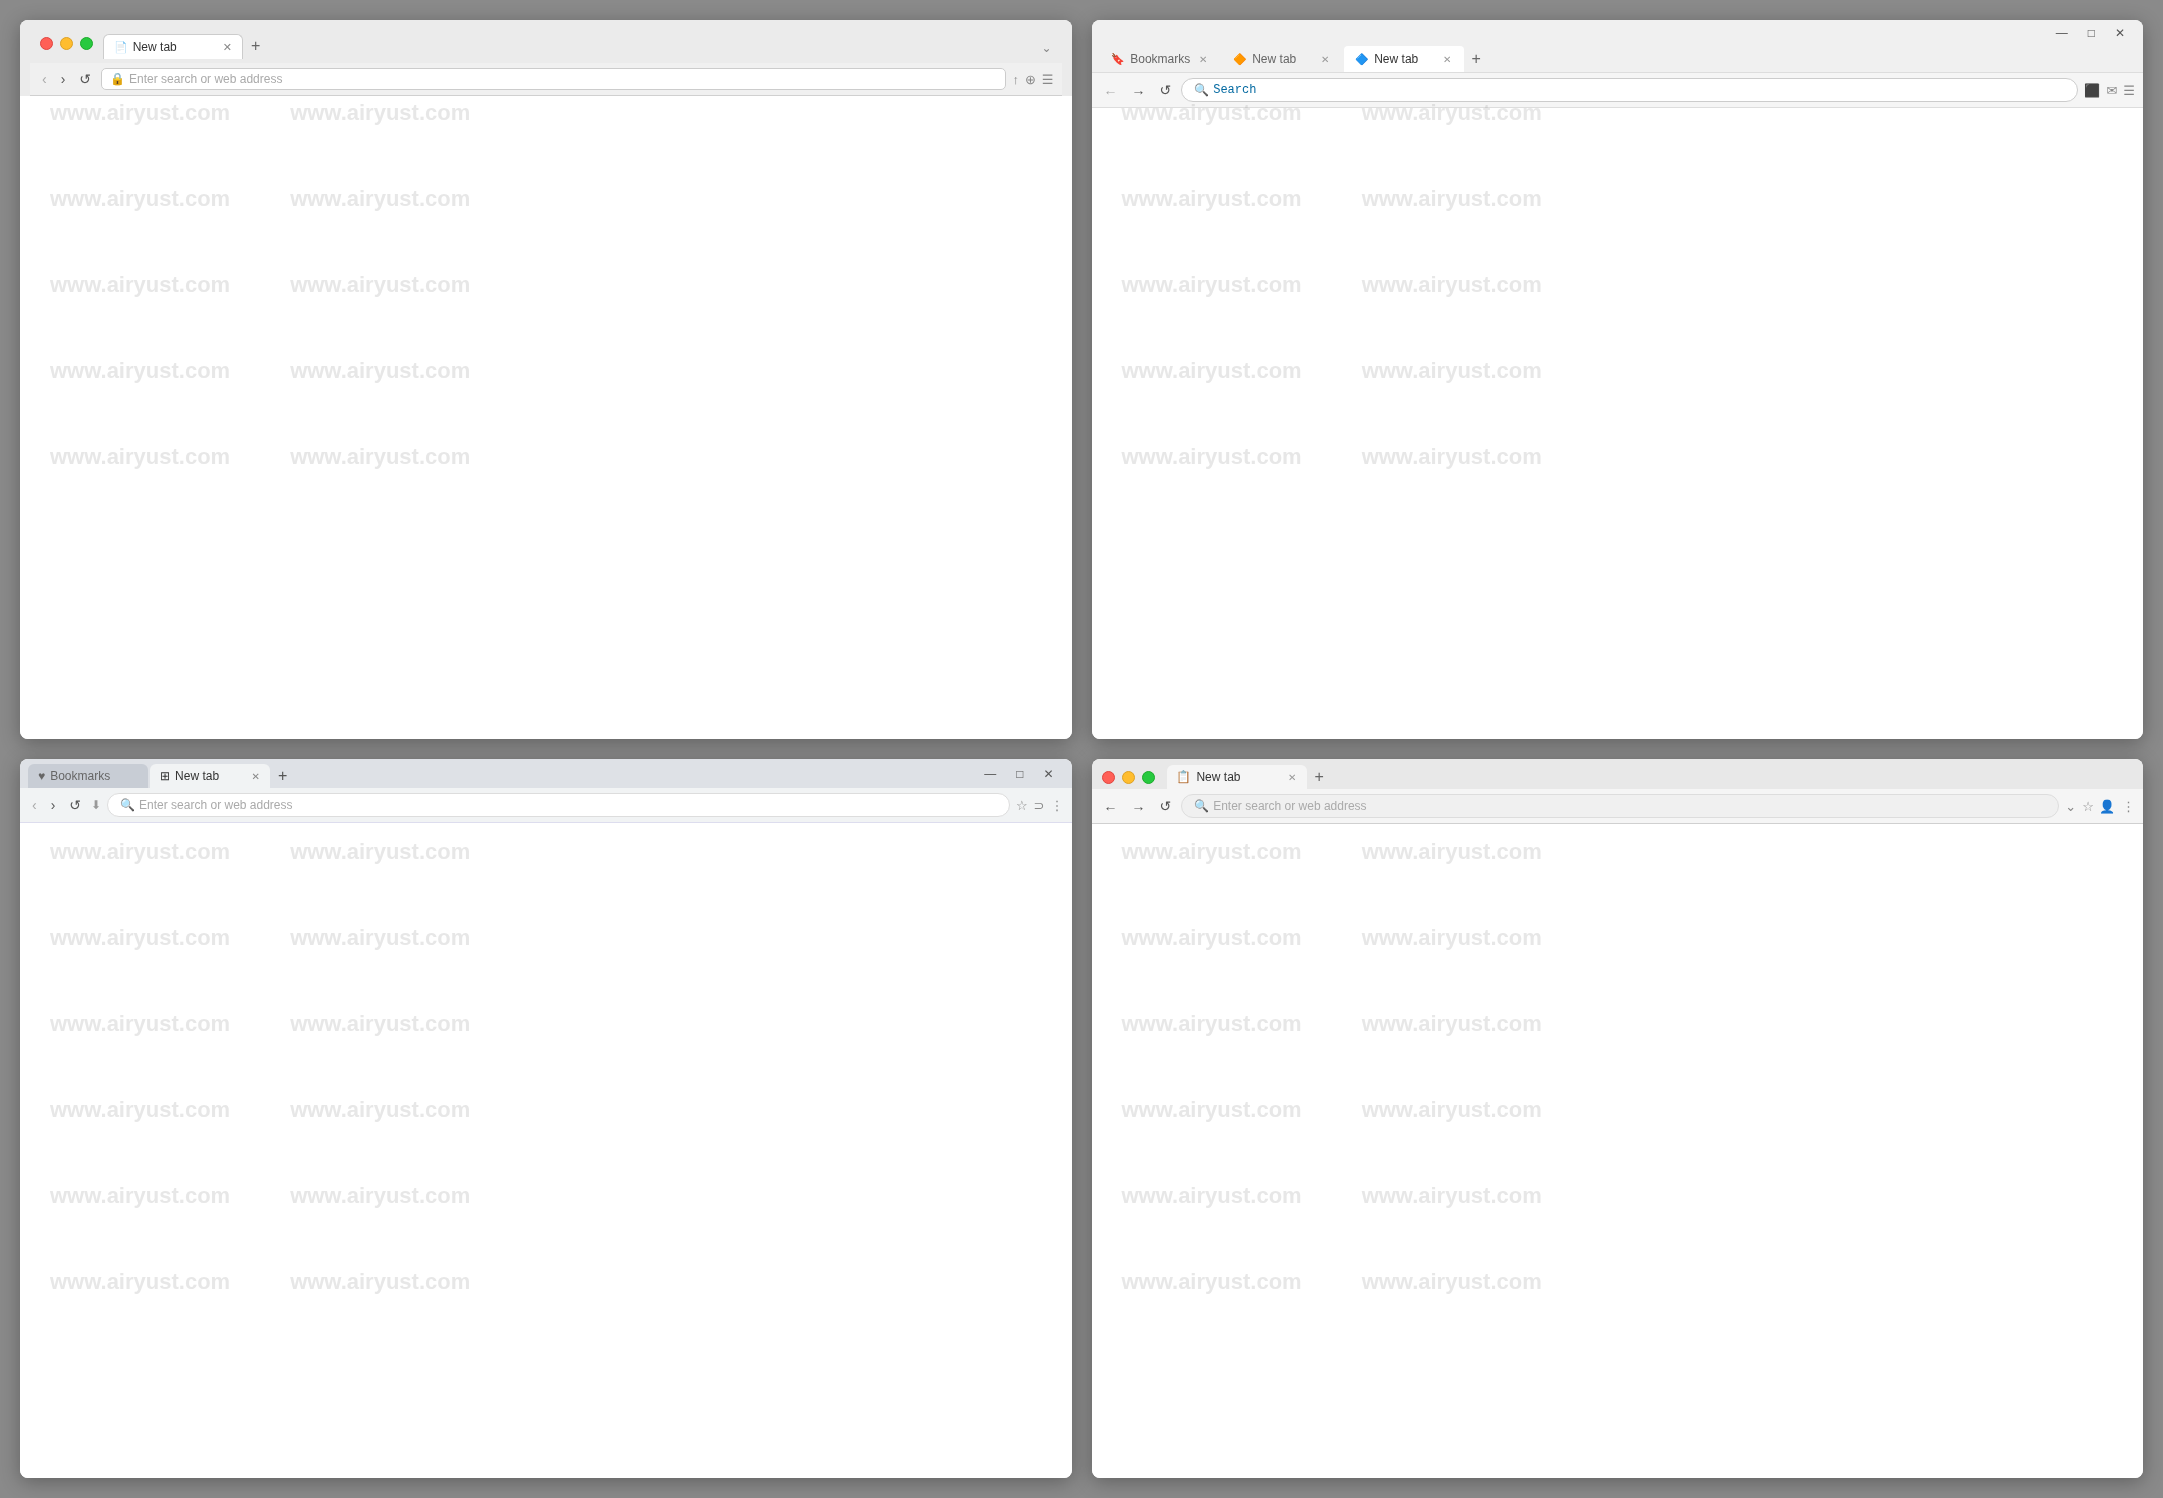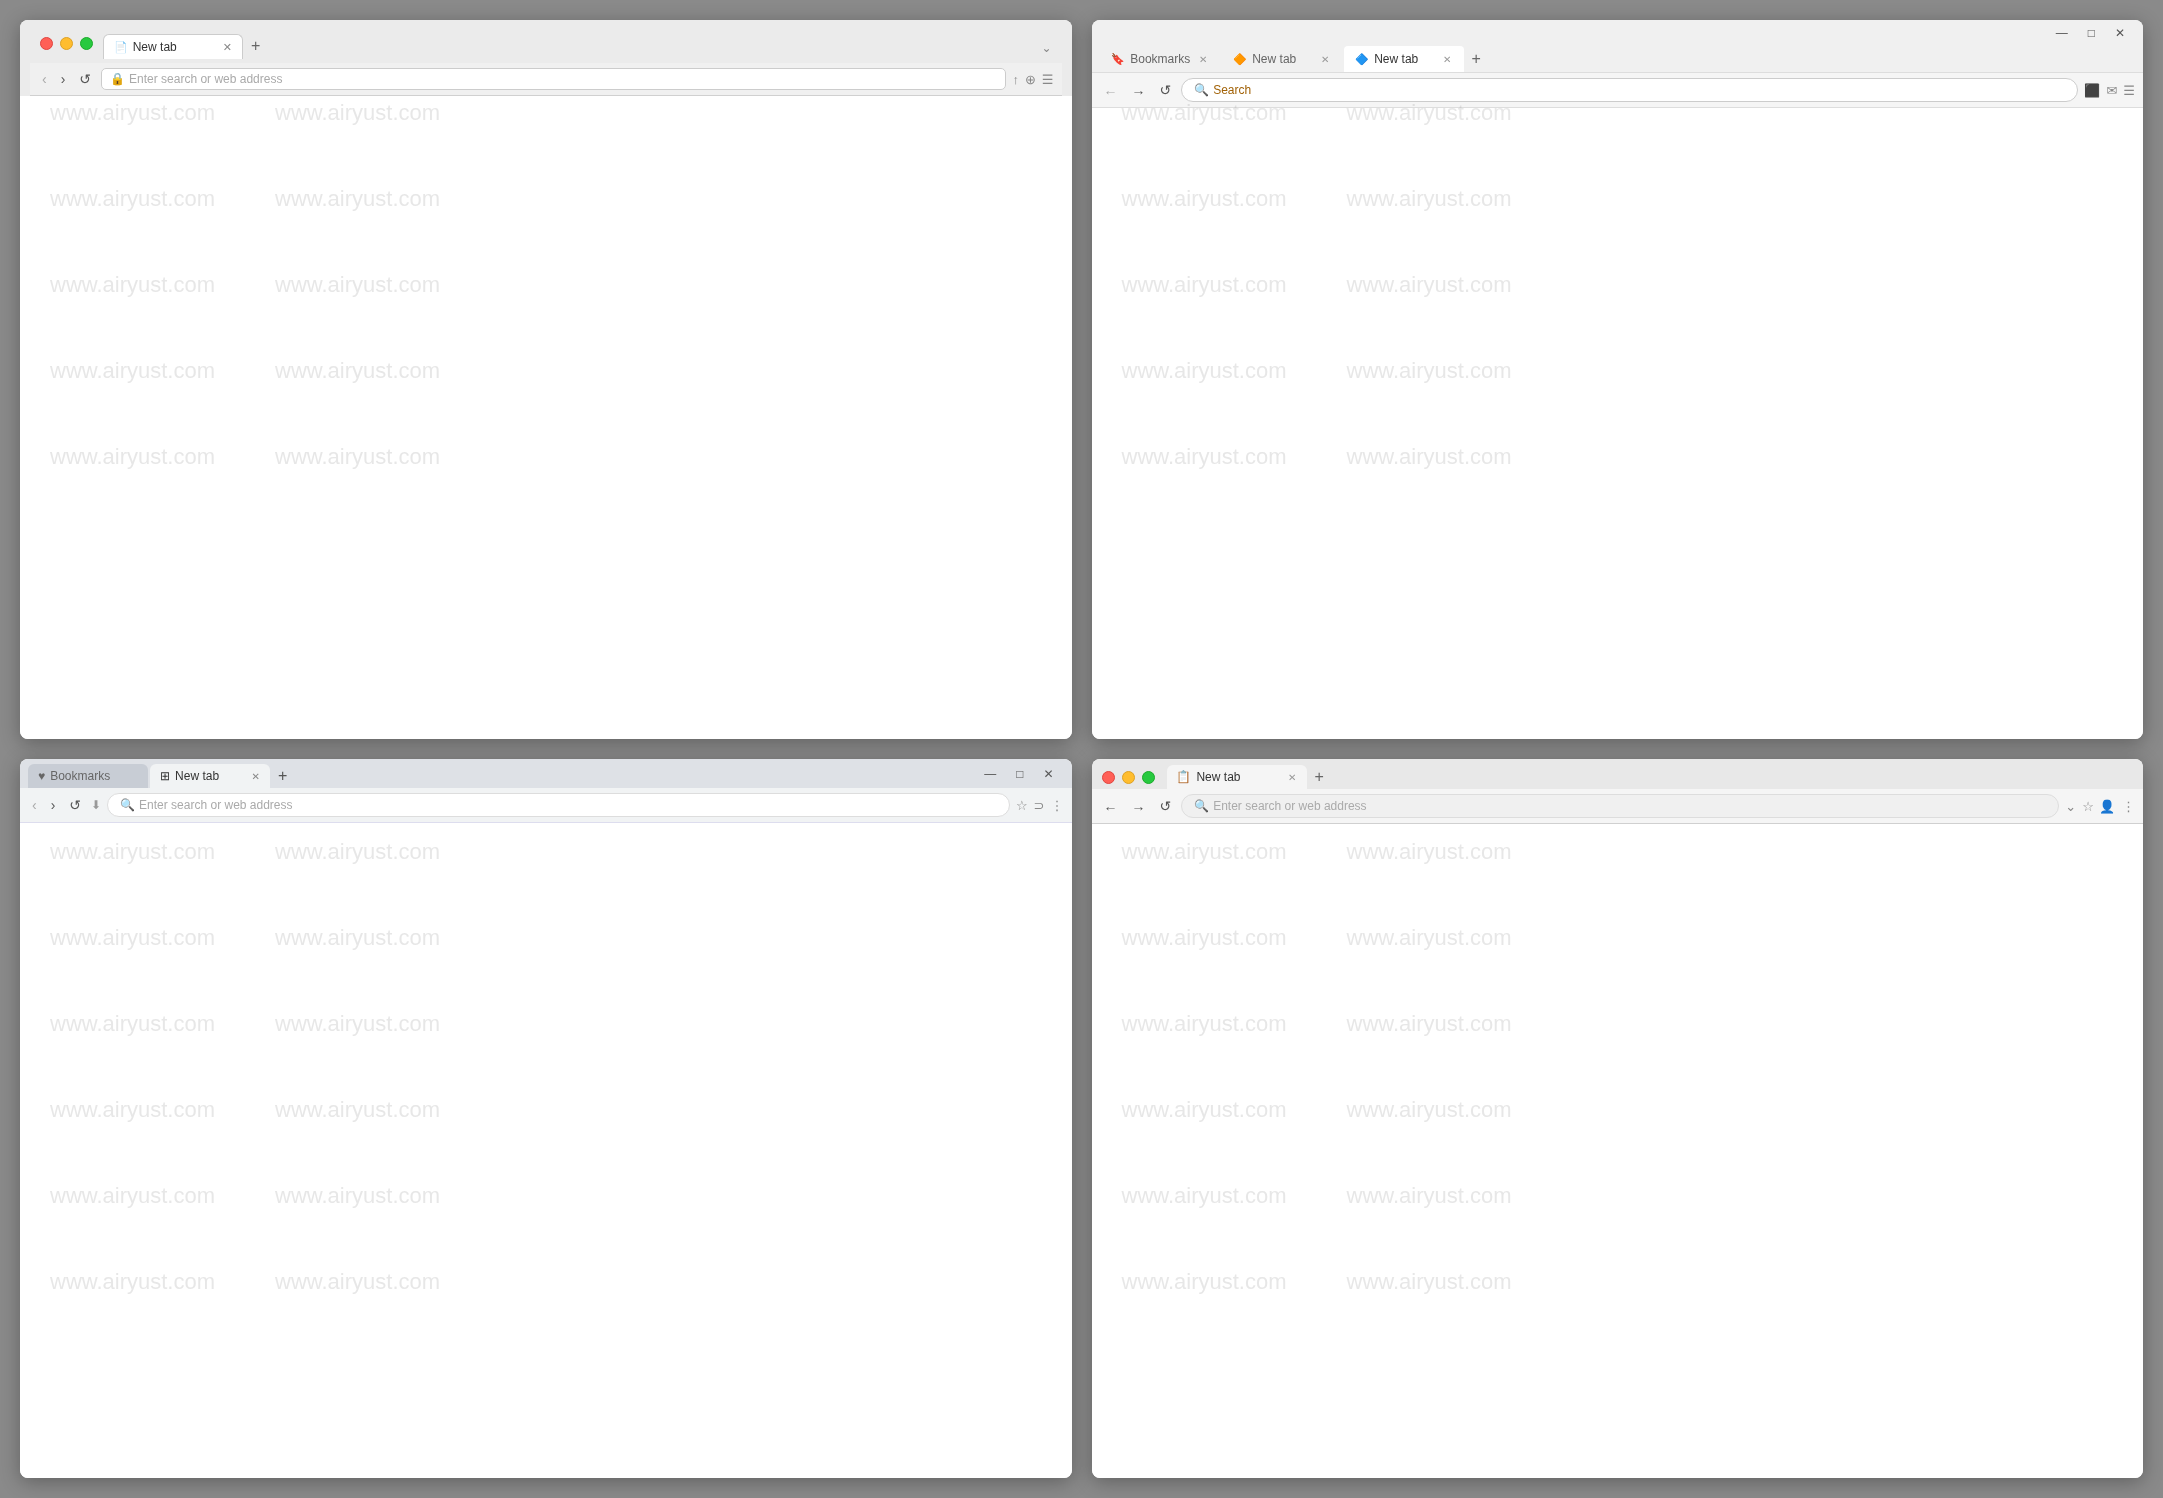--- a/index.html
+++ b/index.html
@@ -419,21 +419,21 @@
       z-index: 5;
     }
     .wm-row {
       display: flex;
       gap: 0;
       margin-bottom: 60px;
     }
     .wm-item {
       color: rgba(160,160,160,0.25);
       font-size: 22px;
-      font-weight: 400;
+      font-weight: 700;
       white-space: nowrap;
       padding: 0 30px;
       text-align: center;
     }
   </style>
 </head>
 <body>
 
 <div class="browser-window browser1">
   <div class="titlebar">
@@ -519,21 +519,21 @@
       </div>
       <button class="tab-new-btn">+</button>
     </div>
   </div>
   <div class="toolbar">
     <button class="nav-btn">←</button>
     <button class="nav-btn active">→</button>
     <button class="nav-btn active">↺</button>
     <div class="address-bar">
       <span>🔍</span>
-      <span style="color:#a16207;">Search</span>
+      <span style="color:#0369a1;font-family:Liberation Mono, monospace;">Search</span>
     </div>
     <div class="toolbar-icons">
       <span>⬛</span>
       <span>✉</span>
       <span>☰</span>
     </div>
   </div>
   <div class="content">
     <div class="wm-container">
       <div class="wm-row">

